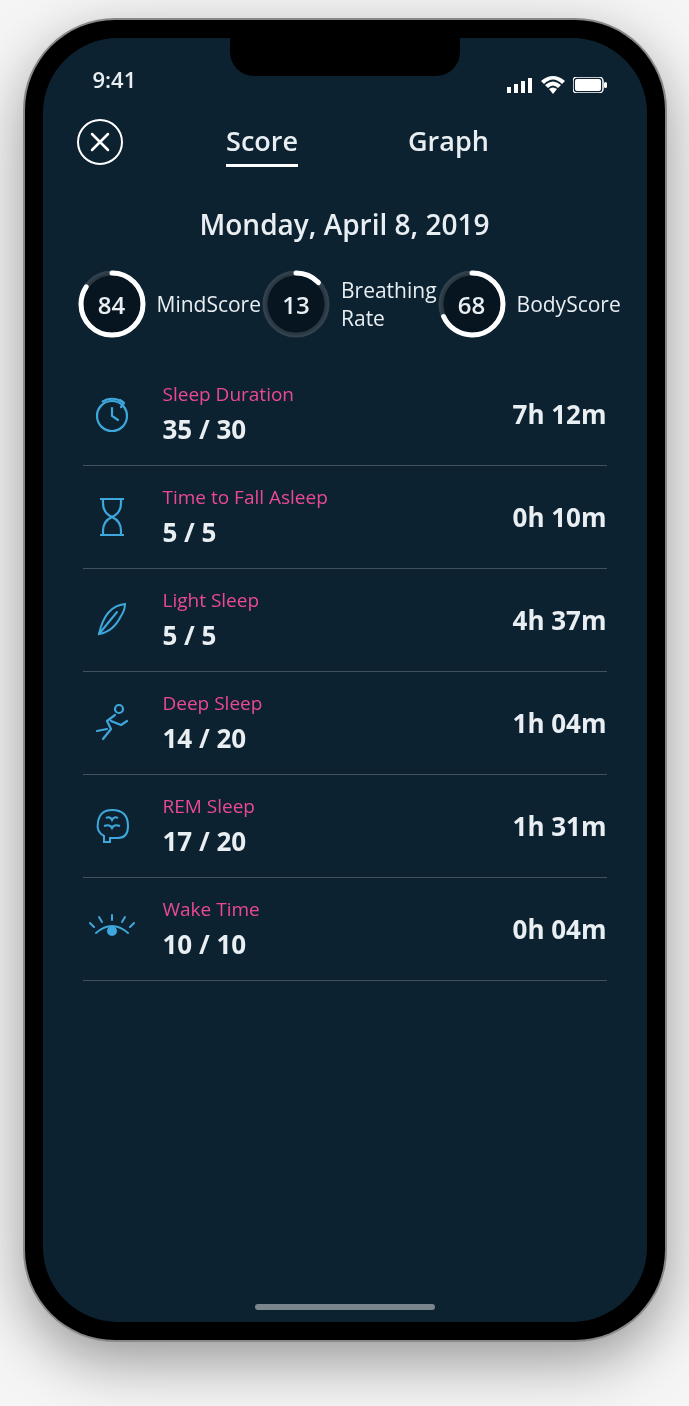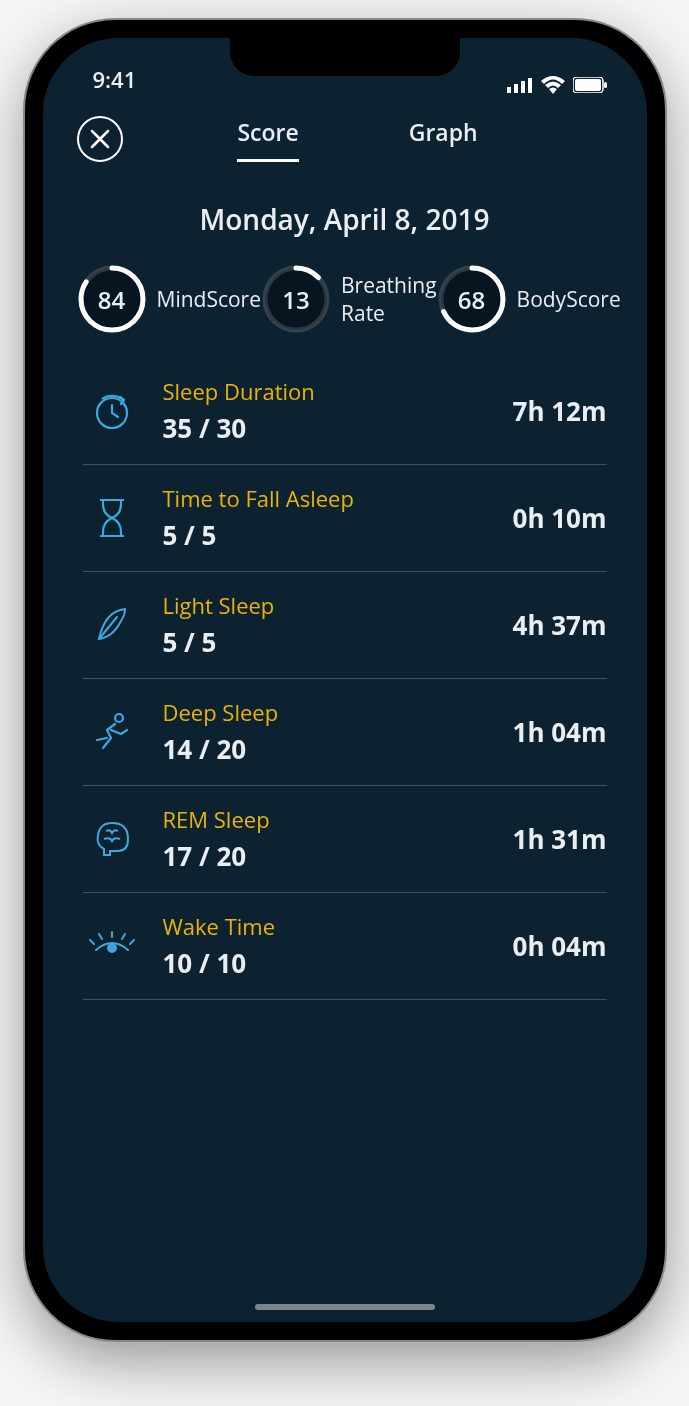--- a/index.html
+++ b/index.html
@@ -67,26 +67,27 @@
     flex-shrink: 0;
   }
   .tabs {
     flex: 1;
     display: flex;
     justify-content: center;
     gap: 110px;
     margin-right: 20px;
   }
   .tab {
-    font-size: 23px;
-    font-weight: 600;
-    padding-bottom: 14px;
+    font-size: 27px;
+    font-weight: 600;
+    padding-bottom: 8px;
     cursor: pointer;
     color: #e8eef2;
     position: relative;
+    margin-top: 6px;
   }
   .tab.active::after {
     content: "";
     position: absolute;
     bottom: 0; left: 0; right: 0;
     height: 3px;
     background: #fff;
   }
   .date {
     text-align: center;
@@ -158,21 +159,21 @@
   }
   .row:last-child { border-bottom: none; }
   .row-icon {
     width: 58px;
     display: flex;
     justify-content: center;
     margin-right: 22px;
     color: #3ea7dc;
   }
   .row-mid { flex: 1; }
-  .row-title { font-size: 22px; color: #eab308; margin-bottom: 4px; }
+  .row-title { font-size: 19px; color: #ec4899; margin-bottom: 4px; }
   .row-score { font-size: 26px; font-weight: 700; }
   .row-dur { font-size: 26px; font-weight: 700; }
   .home-bar {
     position: absolute;
     bottom: 12px;
     left: 50%;
     transform: translateX(-50%);
     width: 180px;
     height: 6px;
     background: rgba(255,255,255,0.45);

